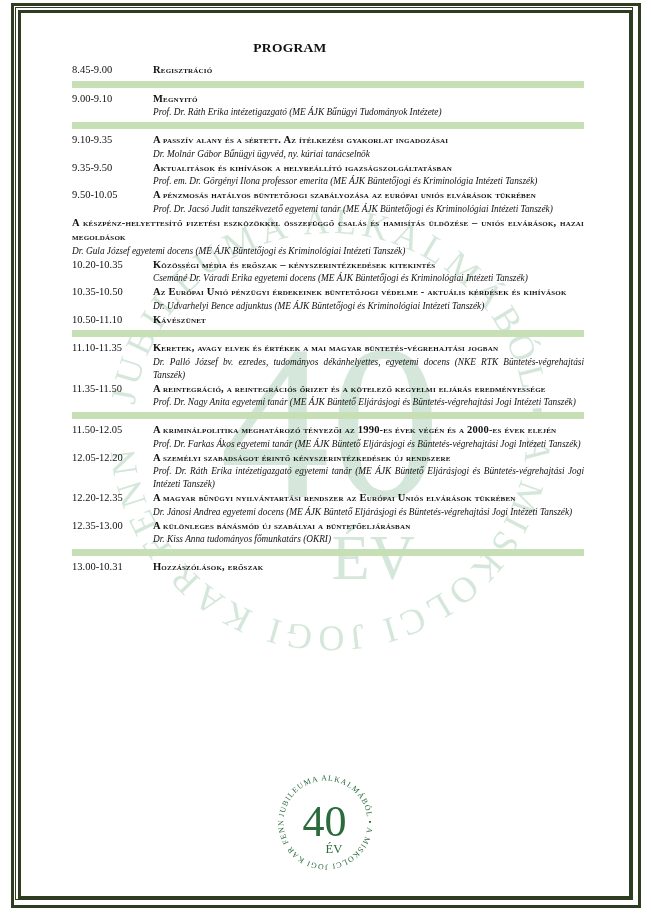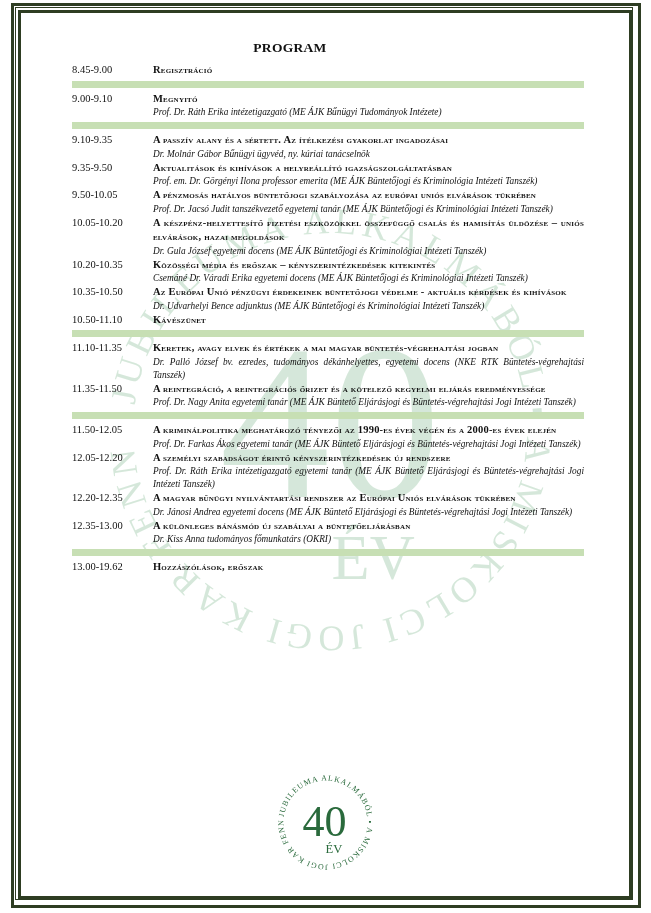--- a/index.html
+++ b/index.html
@@ -70,21 +70,20 @@
       </div>
     </div>
     <div class="row">
       <div class="time">9.50-10.05</div>
       <div class="content">
         <div class="topic">A pénzmosás hatályos büntetőjogi szabályozása az európai uniós elvárások tükrében</div>
         <div class="speaker">Prof. Dr. Jacsó Judit tanszékvezető egyetemi tanár (ME ÁJK Büntetőjogi és Kriminológiai Intézeti Tanszék)</div>
       </div>
     </div>
     <div class="row">
-      <div class="time">10.05-10.20</div>
       <div class="content">
         <div class="topic">A készpénz-helyettesítő fizetési eszközökkel összefüggő csalás és hamisítás üldözése – uniós elvárások, hazai megoldások</div>
         <div class="speaker">Dr. Gula József egyetemi docens (ME ÁJK Büntetőjogi és Kriminológiai Intézeti Tanszék)</div>
       </div>
     </div>
     <div class="row">
       <div class="time">10.20-10.35</div>
       <div class="content">
         <div class="topic">Közösségi média és erőszak – kényszerintézkedések kitekintés</div>
         <div class="speaker">Csemáné Dr. Váradi Erika egyetemi docens (ME ÁJK Büntetőjogi és Kriminológiai Intézeti Tanszék)</div>
@@ -142,21 +141,21 @@
     </div>
     <div class="row">
       <div class="time">12.35-13.00</div>
       <div class="content">
         <div class="topic">A különleges bánásmód új szabályai a büntetőeljárásban</div>
         <div class="speaker">Dr. Kiss Anna tudományos főmunkatárs (OKRI)</div>
       </div>
     </div>
     <div class="bar" style="background: rgb(199, 223, 180);"></div>
     <div class="row">
-      <div class="time">13.00-19.62</div>
+      <div class="time">13.00-10.31</div>
       <div class="content">
         <div class="topic">Hozzászólások, erőszak</div>
       </div>
     </div>
   </div>
 
 <svg class="logo" viewBox="0 0 200 200">
   <defs>
     <path id="logo-ring" d="M100,100 m-80,0 a80,80 0 1,1 160,0 a80,80 0 1,1 -160,0"></path>
   </defs>

